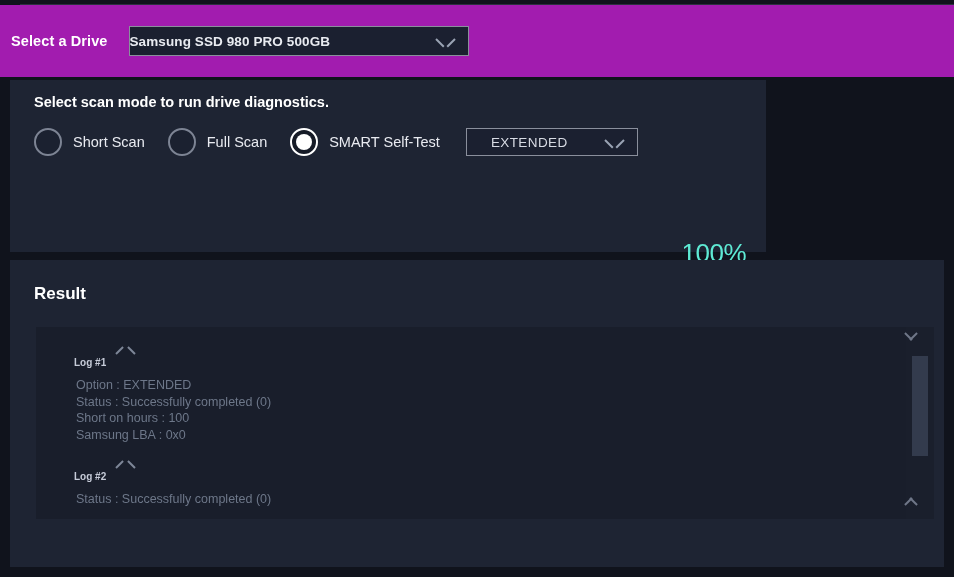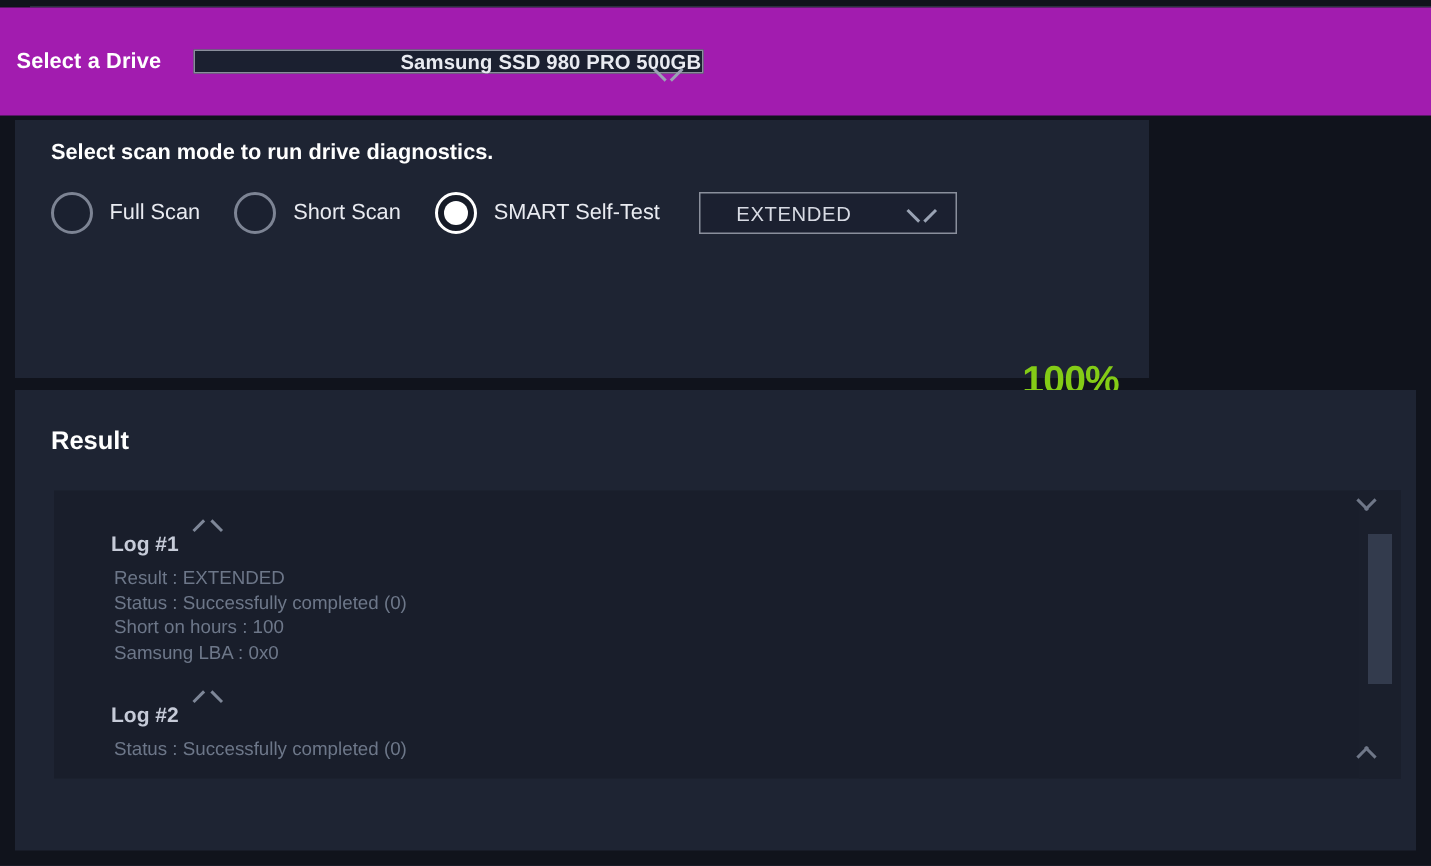--- a/index.html
+++ b/index.html
@@ -40,26 +40,26 @@
   .drive-label {
     margin-left: 11px;
     font-size: 14.5px;
     font-weight: bold;
     color: #ffffff;
     letter-spacing: .1px;
   }
   .drive-select {
     margin-left: 21px;
     width: 340px;
-    height: 16px;
+    height: 30px;
     border: 1px solid #8a8f9c;
     background: #1b2030;
     display: flex;
     align-items: center;
-    justify-content: flex-end;
+    justify-content: flex-start;
     position: relative;
     box-sizing: border-box;
   }
   .drive-select-text {
     font-size: 13.5px;
     font-weight: bold;
     color: #e9ebf1;
     letter-spacing: .1px;
   }
   .chev {
@@ -188,22 +188,22 @@
     left: 34px;
     top: 185px;
     width: 122px;
     height: 26px;
   }
   .pct {
     position: absolute;
     right: 20px;
     top: 158px;
     font-size: 26px;
-    font-weight: bold;
-    color: #84cc16;
+    font-weight: normal;
+    color: #5eead4;
     letter-spacing: -.5px;
   }
   .bar-track {
     position: absolute;
     left: 183px;
     top: 188px;
     width: 751px;
     height: 8px;
     background: #2a3142;
   }
@@ -262,21 +262,21 @@
     box-sizing: border-box;
   }
   .log-group { margin-bottom: 2px; }
   .log-head {
     display: flex;
     align-items: center;
     padding-left: 38px;
     height: 22px;
   }
   .log-head-text {
-    font-size: 14px;
+    font-size: 10px;
     font-weight: bold;
     color: #c6cbd8;
     margin-top: 12px;
   }
   .log-head .chev {
     margin-left: 11px;
     margin-top: 2px;
   }
   .log-head .chev::before,
   .log-head .chev::after {
@@ -338,25 +338,25 @@
     <span class="chev"></span>
   </div>
 </div>
 
 <div class="scan-panel">
   <div class="scan-title">Select scan mode to run drive diagnostics.</div>
 
   <div class="modes">
     <div class="mode">
       <span class="radio"></span>
-      <span class="mode-label">Full Scan</span>
+      <span class="mode-label">Short Scan</span>
     </div>
     <div class="mode">
       <span class="radio"></span>
-      <span class="mode-label">Short Scan</span>
+      <span class="mode-label">Full Scan</span>
     </div>
     <div class="mode">
       <span class="radio sel"></span>
       <span class="mode-label">SMART Self-Test</span>
     </div>
     <div class="opt-select">
       <span class="opt-select-text">EXTENDED</span>
       <span class="chev"></span>
     </div>
   </div>
@@ -376,21 +376,21 @@
 
   <div class="log-box">
     <div class="log-scroll">
 
       <div class="log-group">
         <div class="log-head">
           <span class="log-head-text">Log #1</span>
           <span class="chev up"></span>
         </div>
         <div class="log-lines">
-          <div class="log-line">Result : EXTENDED</div>
+          <div class="log-line">Option : EXTENDED</div>
           <div class="log-line">Status : Successfully completed (0)</div>
           <div class="log-line">Short on hours : 100</div>
           <div class="log-line">Samsung LBA : 0x0</div>
         </div>
       </div>
 
       <div class="log-group" style="margin-top:16px;">
         <div class="log-head">
           <span class="log-head-text">Log #2</span>
           <span class="chev up"></span>

